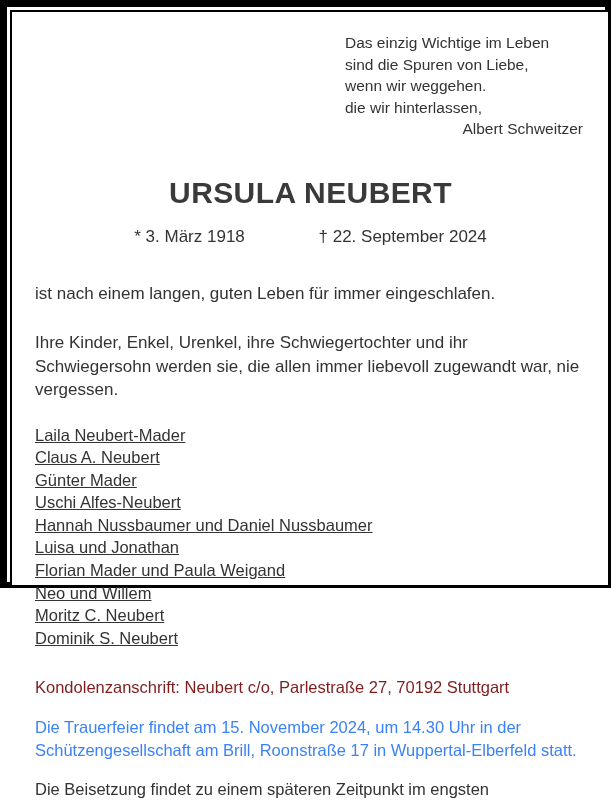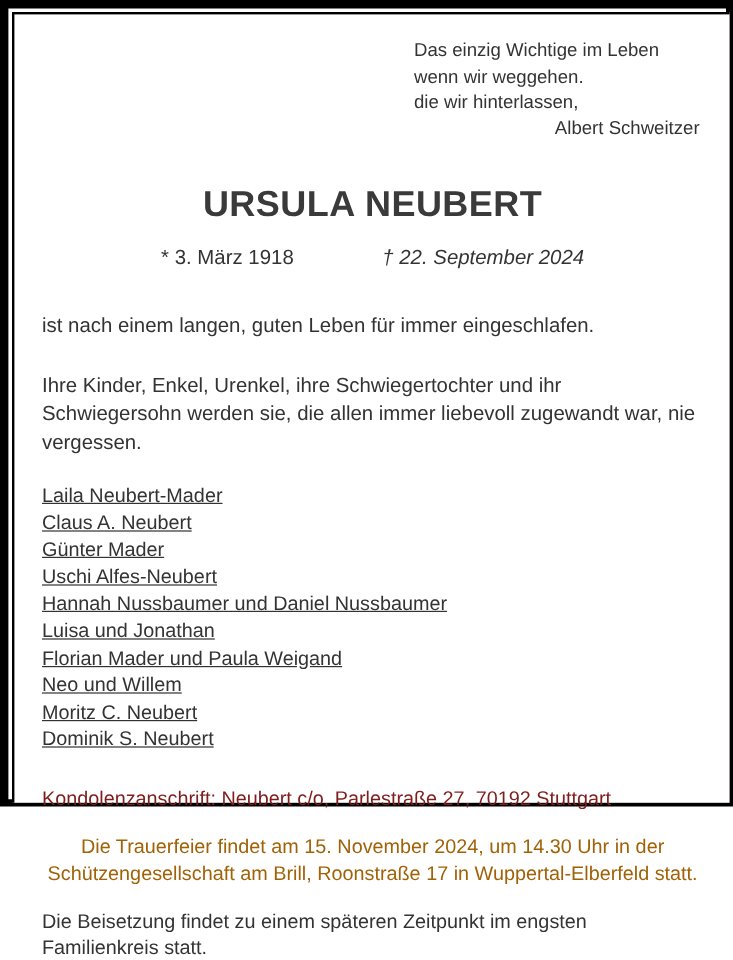--- a/index.html
+++ b/index.html
@@ -14,21 +14,21 @@
     font-family: "Liberation Sans", sans-serif;
     color: #333333;
     overflow: hidden;
   }
 
   
   .notice {
     position: relative;
     box-sizing: border-box;
     width: 611px;
-    height: 672px;
+    height: 588px;
     background: #ffffff;
     border-top: 7px solid #000000;
     border-left: 7px solid #000000;
     border-right: 6px solid #000000;
     border-bottom: 6px solid #000000;
   }
 
   
   .notice-inner {
     box-sizing: border-box;
@@ -77,21 +77,21 @@
     color: #3a3a3a;
   }
   .dates {
     margin: 10px 0 0 0;
     text-align: center;
     font-size: 17px;
     line-height: 22px;
     color: #333333;
   }
   .date-birth { margin-right: 44px; }
-  .date-death { margin-left: 25px; font-style: italic; }
+  .date-death { margin-left: 25px; }
 
   
   .body-text {
     font-size: 17px;
     line-height: 23.5px;
     color: #333333;
   }
   .para-passing { margin: 34px 0 0 0; }
   .para-family  { margin: 26px 0 0 0; }
 
@@ -111,39 +111,39 @@
   .condolence {
     margin: 27px 0 0 0;
     font-size: 16.5px;
     line-height: 22px;
     color: #7f1d1d;
   }
   .service {
     margin: 18px 0 0 0;
     font-size: 16.5px;
     line-height: 22.5px;
-    color: #a16207;
-    text-align: center;
+    color: #3b82f6;
   }
   .burial {
     margin: 17px 0 0 0;
     font-size: 16.5px;
     line-height: 22.5px;
     color: #333333;
   }
 </style>
 </head>
 <body>
 
 <div class="notice">
   <div class="notice-inner">
     <div class="content">
 
       <div class="epigraph">
         <div class="epigraph-line">Das einzig Wichtige im Leben</div>
+        <div class="epigraph-line">sind die Spuren von Liebe,</div>
         <div class="epigraph-line">wenn wir weggehen.</div>
         <div class="epigraph-line">die wir hinterlassen,</div>
         <div class="epigraph-attribution">Albert Schweitzer</div>
       </div>
 
       <h1 class="deceased-name">URSULA NEUBERT</h1>
 
       <div class="dates">
         <span class="date-birth">* 3. März 1918</span>
         <span class="date-death">† 22. September 2024</span>

